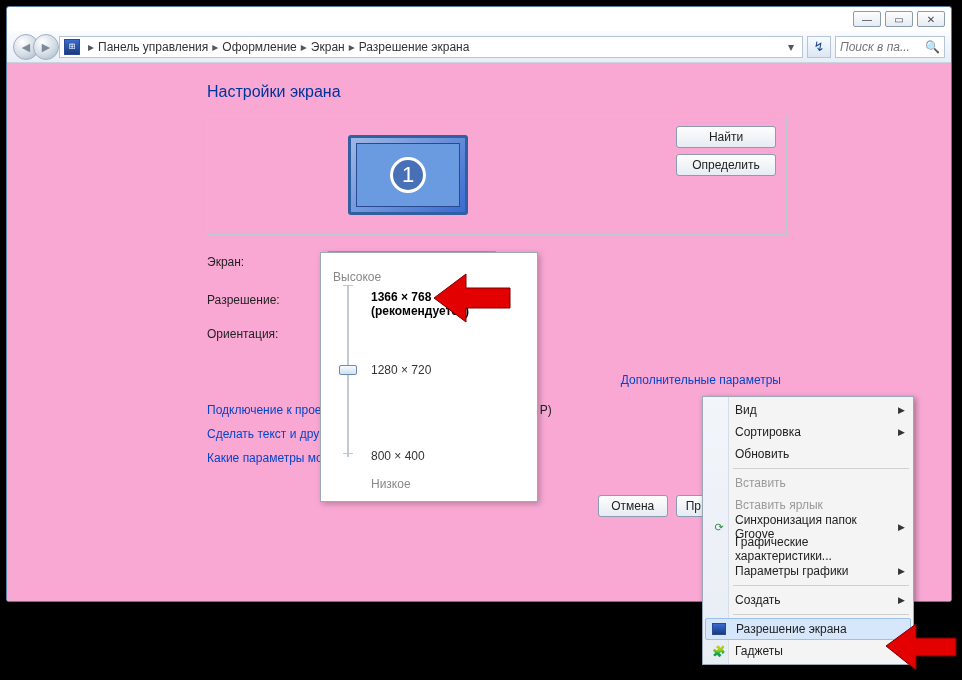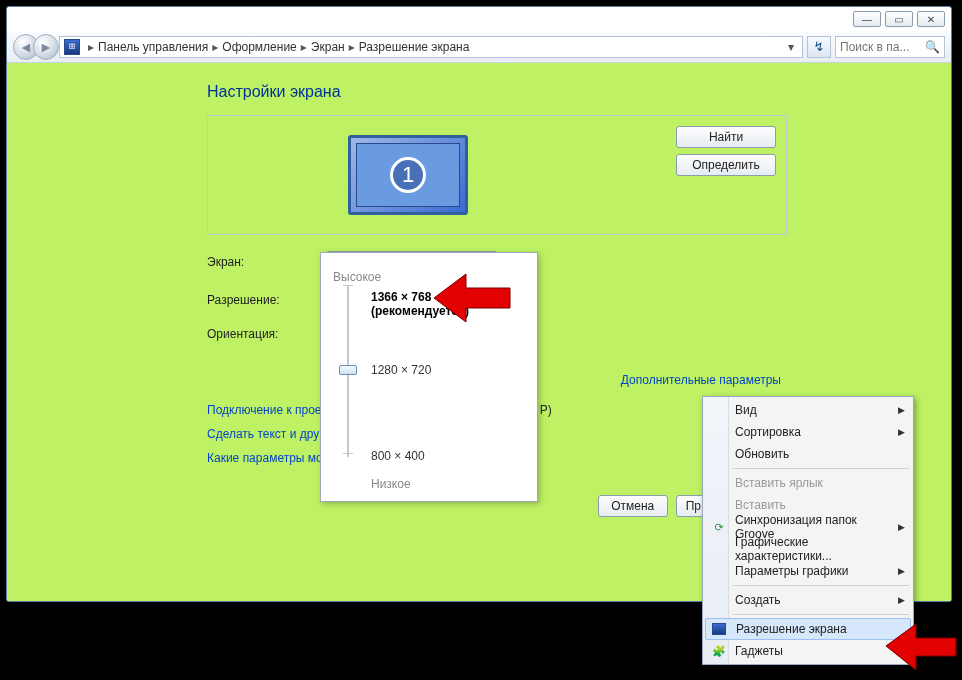--- a/index.html
+++ b/index.html
@@ -10,23 +10,23 @@
 .navbar { position: absolute; left: 0; top: 24px; width: 100%; height: 32px; background: linear-gradient(#fafcfe,#e8eef6); border-bottom: 1px solid #c9d4e0; display: flex; align-items: center; padding: 0 6px; }
 .nav-back { display: flex; align-items: center; margin-right: 6px; }
 .nav-circle { width: 26px; height: 26px; border-radius: 50%; background: radial-gradient(circle at 35% 30%, #fff, #cfd8e2 60%, #9fb0c2); border: 1px solid #9fb0c2; display: flex; align-items: center; justify-content: center; color: #7a8a9a; font-size: 14px; margin-right: -6px; cursor: pointer; }
 .addressbar { flex: 1; height: 22px; border: 1px solid #b5c4d6; background: #fff; display: flex; align-items: center; padding: 0 4px; margin-right: 4px; }
 .addr-icon { width: 16px; height: 16px; background: linear-gradient(#3a6bd0,#1a3a80); border: 1px solid #2a4a90; margin-right: 4px; display:flex;align-items:center;justify-content:center;color:#fff;font-size:8px; }
 .addr-sep { color: #555; margin: 0 4px; }
 .addr-item { color: #333; cursor: pointer; }
 .addr-dd { margin-left: auto; color: #555; padding: 0 4px; cursor: pointer; }
 .refresh-btn { width: 24px; height: 22px; border: 1px solid #b5c4d6; background: linear-gradient(#f6fbff,#dce7f3); display:flex;align-items:center;justify-content:center; color:#1a4a90; cursor:pointer; margin-right:4px; font-size:13px; }
 .searchbox { width: 110px; height: 22px; border: 1px solid #b5c4d6; background: #fff; display: flex; align-items: center; padding: 0 4px; }
-.searchbox input { border: none; outline: none; width: 80px; color: #404040; font-size: 12px; }
+.searchbox input { border: none; outline: none; width: 80px; font-style: italic; color: #404040; font-size: 12px; }
 .searchbox .sicon { color: #2a6ad0; margin-left: auto; cursor:pointer; }
-.content { position: absolute; left: 0; top: 56px; right: 0; bottom: 0; background: #bef264; padding: 20px 0 0 200px; }
+.content { position: absolute; left: 0; top: 56px; right: 0; bottom: 0; background: #f9a8d4; padding: 20px 0 0 200px; }
 .page-title { color: #003399; font-size: 16px; margin-bottom: 14px; }
 .display-box { border: 1px solid #c0c8d0; width: 580px; height: 120px; position: relative; display:flex; align-items:center; }
 .monitor { margin-left: 140px; width: 120px; height: 80px; border: 3px solid #3060a0; border-radius: 3px; background: linear-gradient(135deg,#9eb8e6,#3a6bd0); position: relative; display:flex;align-items:center;justify-content:center; }
 .monitor-inner { width: 104px; height: 64px; background: #6a9ae0; border: 1px solid #2a4a90; position:relative; }
 .monitor-num { position:absolute; left:50%; top:50%; transform:translate(-50%,-50%); width:36px;height:36px;border:3px solid #fff;border-radius:50%; color:#fff; font-size:22px; display:flex;align-items:center;justify-content:center; background:rgba(20,50,120,.4);}
 .display-btns { position:absolute; right:10px; top:10px; display:flex; flex-direction:column; gap:6px; }
 .win-btn { height:22px; min-width:100px; padding:0 9px; border:1px solid #8a9cb0; border-radius:3px; background:linear-gradient(#fdfdfd,#e6ecf3); cursor:pointer; text-align:center; line-height:20px; color:#222; }
 .form-row { display:flex; align-items:center; margin-top:16px; }
 .form-label { width:120px; color:#222; }
 .select { height:22px; border:1px solid #8a9cb0; border-radius:2px; background:linear-gradient(#fff,#eef3f9); padding:0 20px 0 6px; line-height:20px; position:relative; cursor:pointer; color:#222; }
@@ -172,24 +172,24 @@
     </div>
   <div class="ctx-item">
       <span>Сортировка</span>
       <span class="ctx-sub">▶</span>
     </div>
   <div class="ctx-item">
       <span>Обновить</span>
     </div>
   <div class="ctx-sep"></div>
   <div class="ctx-item disabled">
+      <span>Вставить</span>
+    </div>
+  <div class="ctx-item disabled">
       <span>Вставить ярлык</span>
-    </div>
-  <div class="ctx-item disabled">
-      <span>Вставить</span>
     </div>
   <div class="ctx-item">
       <span class="ctx-icon" style="color:#2a8a3a">⟳</span>
       <span>Синхронизация папок Groove</span>
       <span class="ctx-sub">▶</span>
     </div>
   <div class="ctx-item">
       <span>Графические характеристики...</span>
     </div>
   <div class="ctx-item">

